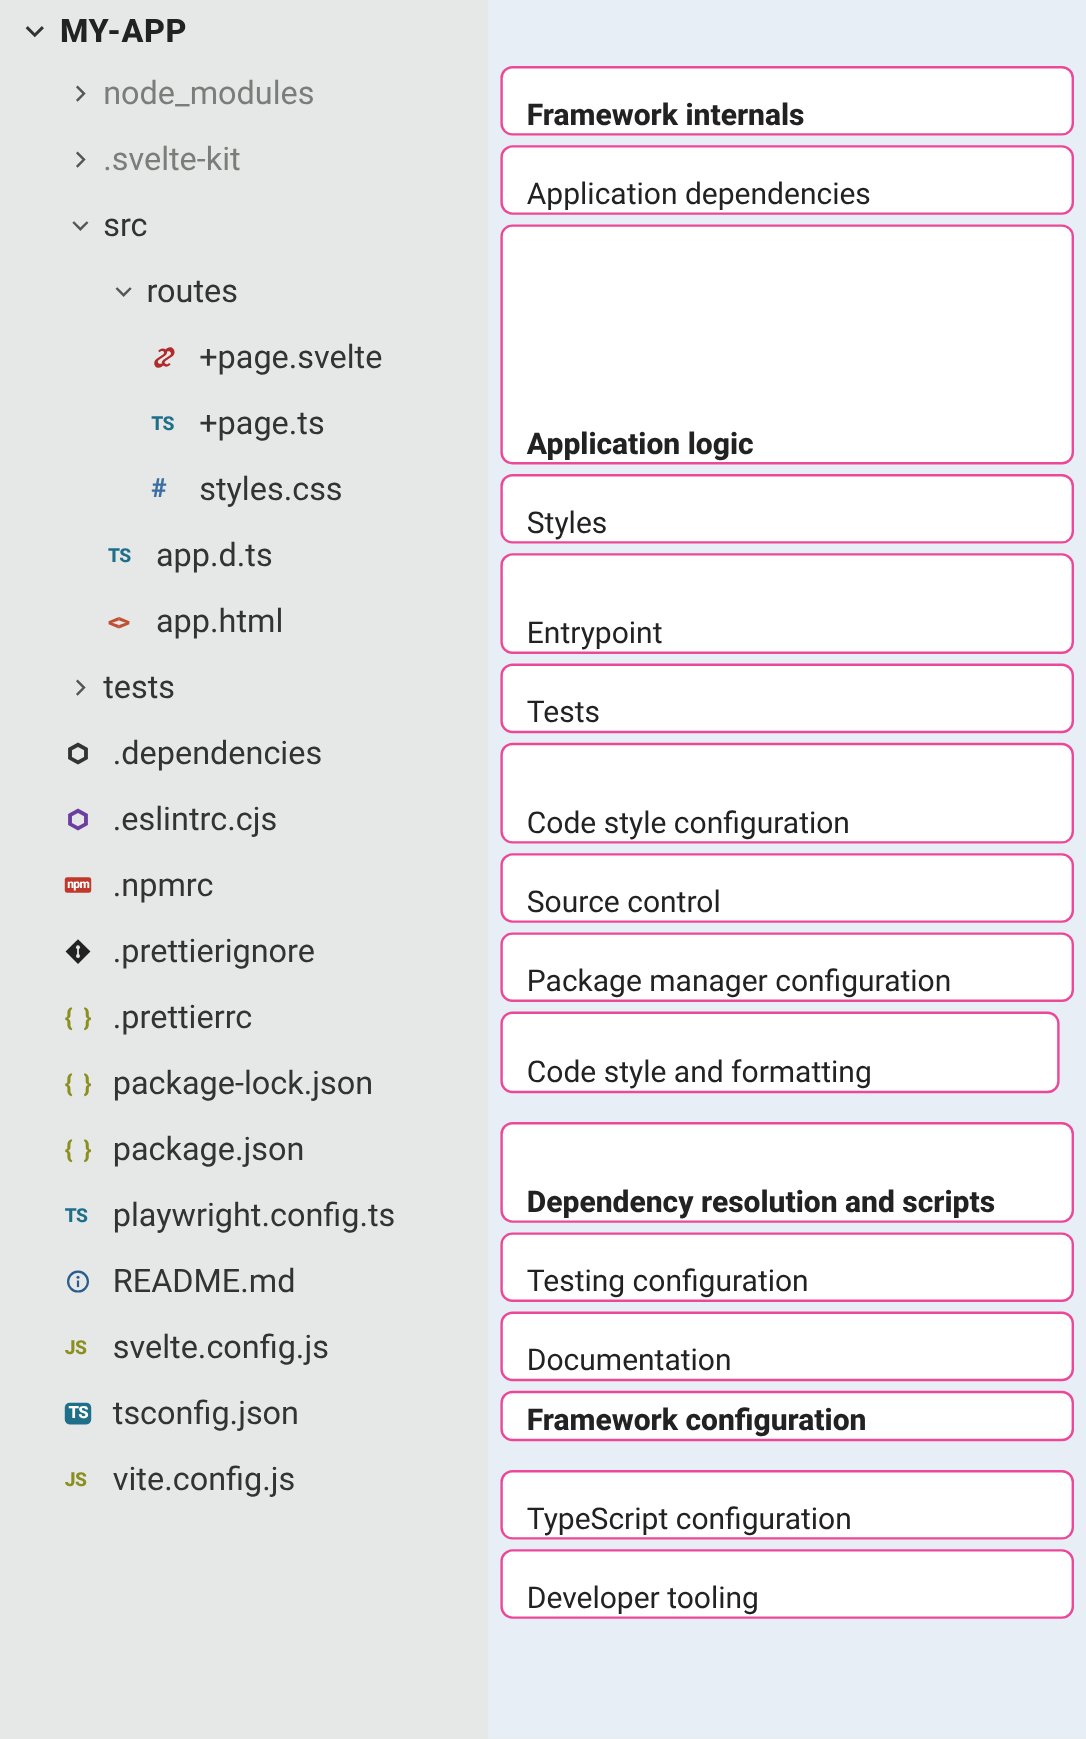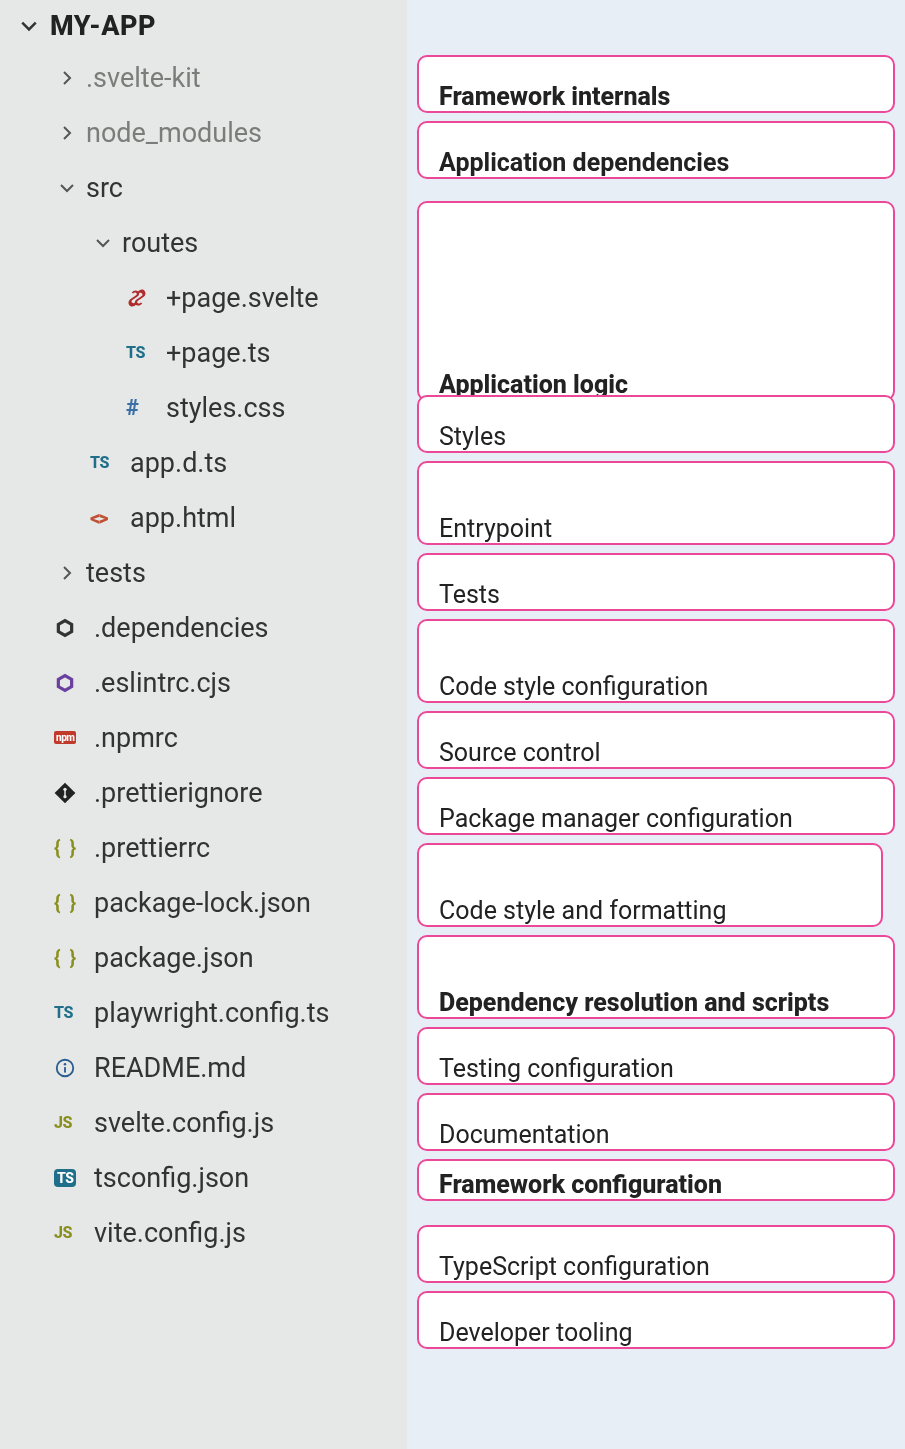--- a/index.html
+++ b/index.html
@@ -147,31 +147,31 @@
     </div>
     <div class="tree-list" id="tree-list">
         <div class="tree-row">
           <span class="indent" style="width: 54px;"></span>
           <span class="chev">
             <svg width="16" height="16" viewBox="0 0 16 16">
               <path d="M5 2 l6 6 l-6 6" fill="none" stroke="#555" stroke-width="2"></path>
             </svg>
           </span>
           <span style="width: 6px; display: inline-block;"></span>
+          <span class="label muted">node_modules</span>
+        </div>
+        <div class="tree-row">
+          <span class="indent" style="width: 54px;"></span>
+          <span class="chev">
+            <svg width="16" height="16" viewBox="0 0 16 16">
+              <path d="M5 2 l6 6 l-6 6" fill="none" stroke="#555" stroke-width="2"></path>
+            </svg>
+          </span>
+          <span style="width: 6px; display: inline-block;"></span>
           <span class="label muted">.svelte-kit</span>
-        </div>
-        <div class="tree-row">
-          <span class="indent" style="width: 54px;"></span>
-          <span class="chev">
-            <svg width="16" height="16" viewBox="0 0 16 16">
-              <path d="M5 2 l6 6 l-6 6" fill="none" stroke="#555" stroke-width="2"></path>
-            </svg>
-          </span>
-          <span style="width: 6px; display: inline-block;"></span>
-          <span class="label muted">node_modules</span>
         </div>
         <div class="tree-row">
           <span class="indent" style="width: 54px;"></span>
           <span class="chev">
             <svg width="16" height="16" viewBox="0 0 16 16">
               <path d="M2 5 l6 6 l6 -6" fill="none" stroke="#555" stroke-width="2"></path>
             </svg>
           </span>
           <span style="width: 6px; display: inline-block;"></span>
           <span class="label">src</span>
@@ -333,45 +333,45 @@
           </span>
           <span class="label">vite.config.js</span>
         </div>
       </div>
   </div>
   <div class="desc-col">
     <div id="desc-list" style="position:relative; flex:1;">
         <div class="desc-box bold" style="position: absolute; left: 0px; right: 0px; top: 47px; height: 58px;">
           <span>Framework internals</span>
         </div>
-        <div class="desc-box" style="position: absolute; left: 0px; right: 0px; top: 113px; height: 58px; font-weight: bold;">
+        <div class="desc-box" style="position: absolute; left: 0px; right: 0px; top: 113px; height: 58px;">
           <span>Application dependencies</span>
         </div>
-        <div class="desc-box bold" style="position: absolute; left: 0px; right: 0px; top: 193px; height: 200px;">
+        <div class="desc-box bold" style="position: absolute; left: 0px; right: 0px; top: 179px; height: 200px;">
           <span>Application logic</span>
         </div>
         <div class="desc-box" style="position: absolute; left: 0px; right: 0px; top: 387px; height: 58px;">
           <span>Styles</span>
         </div>
         <div class="desc-box" style="position: absolute; left: 0px; right: 0px; top: 453px; height: 84px;">
           <span>Entrypoint</span>
         </div>
         <div class="desc-box" style="position: absolute; left: 0px; right: 0px; top: 545px; height: 58px;">
           <span>Tests</span>
         </div>
         <div class="desc-box" style="position: absolute; left: 0px; right: 0px; top: 611px; height: 84px;">
           <span>Code style configuration</span>
         </div>
         <div class="desc-box" style="position: absolute; left: 0px; right: 0px; top: 703px; height: 58px;">
           <span>Source control</span>
         </div>
         <div class="desc-box" style="position: absolute; left: 0px; right: 0px; top: 769px; height: 58px;">
           <span>Package manager configuration</span>
         </div>
-        <div class="desc-box" style="position: absolute; left: 0px; right: 12px; top: 835px; height: 84px;">
+        <div class="desc-box" style="position: absolute; left: 0px; right: 12px; top: 835px; height: 68px;">
           <span>Code style and formatting</span>
         </div>
         <div class="desc-box bold" style="position: absolute; left: 0px; right: 0px; top: 927px; height: 84px;">
           <span>Dependency resolution and scripts</span>
         </div>
         <div class="desc-box" style="position: absolute; left: 0px; right: 0px; top: 1019px; height: 58px;">
           <span>Testing configuration</span>
         </div>
         <div class="desc-box" style="position: absolute; left: 0px; right: 0px; top: 1085px; height: 58px;">
           <span>Documentation</span>

